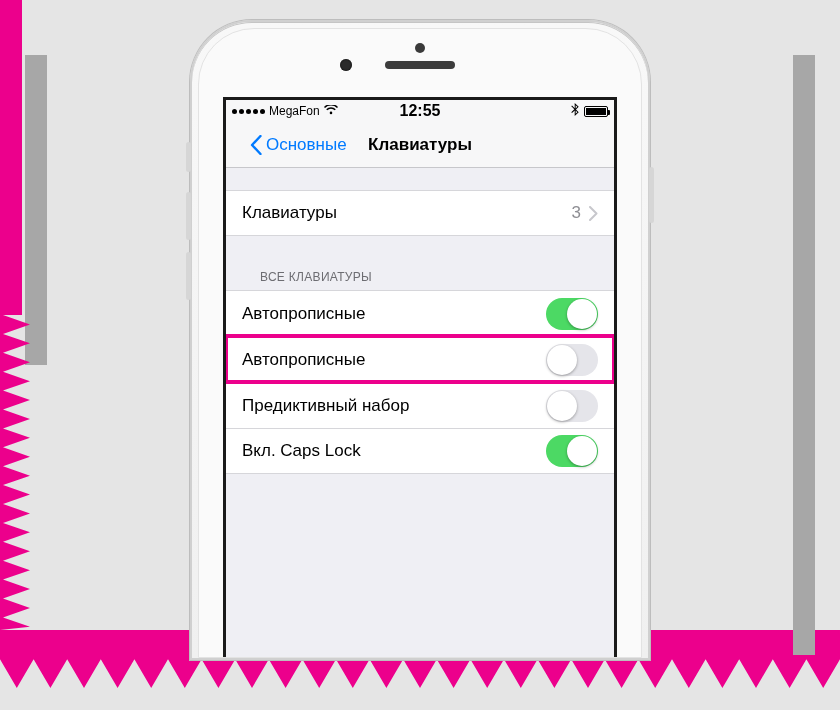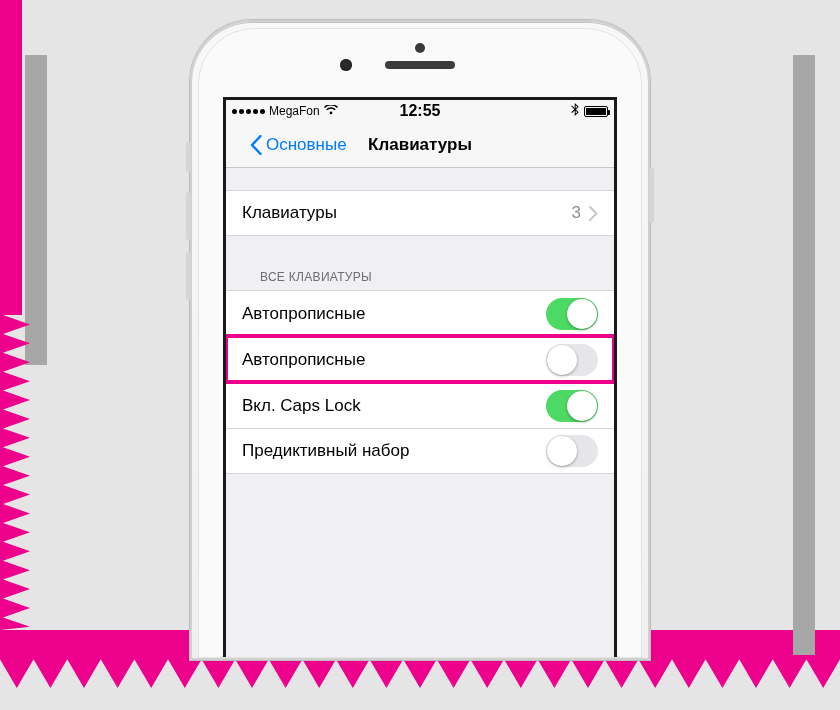--- a/index.html
+++ b/index.html
@@ -265,29 +265,29 @@
         </div>
 
         <div class="cell highlight">
           <span class="label">Автопрописные</span>
           <span class="toggle">
               <span class="knob"></span>
             </span>
         </div>
 
         <div class="cell">
+          <span class="label">Предиктивный набор</span>
+          <span class="toggle">
+              <span class="knob"></span>
+            </span>
+        </div>
+
+        <div class="cell">
           <span class="label">Вкл. Caps Lock</span>
           <span class="toggle on">
-              <span class="knob"></span>
-            </span>
-        </div>
-
-        <div class="cell">
-          <span class="label">Предиктивный набор</span>
-          <span class="toggle">
               <span class="knob"></span>
             </span>
         </div>
       </div>
 
     </div>
   </div>
 </div>
 
 </body></html>

